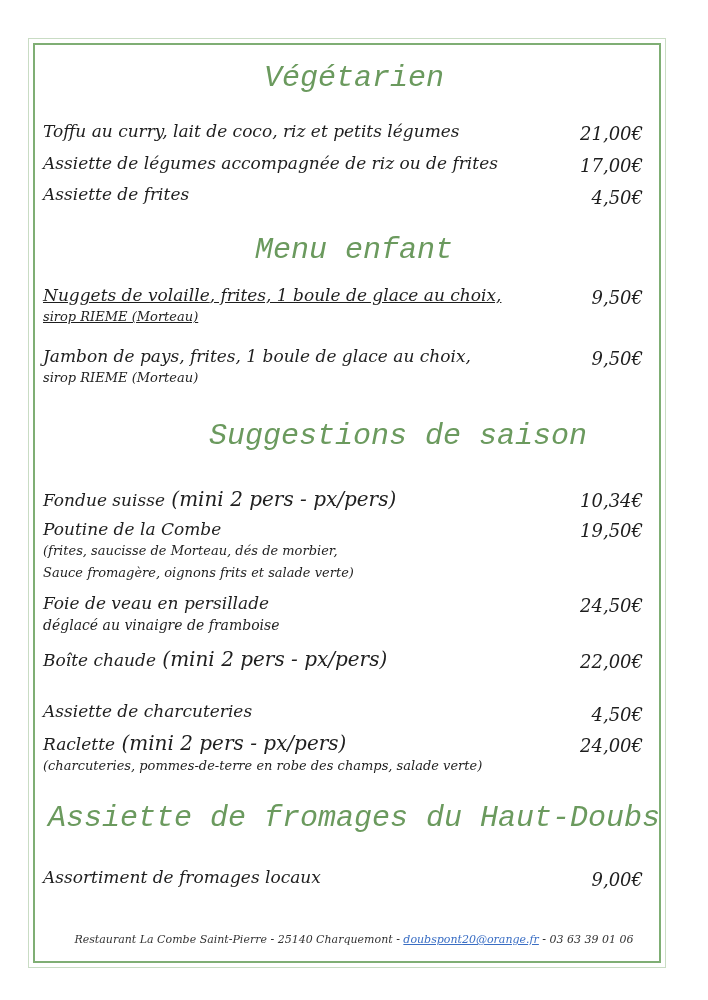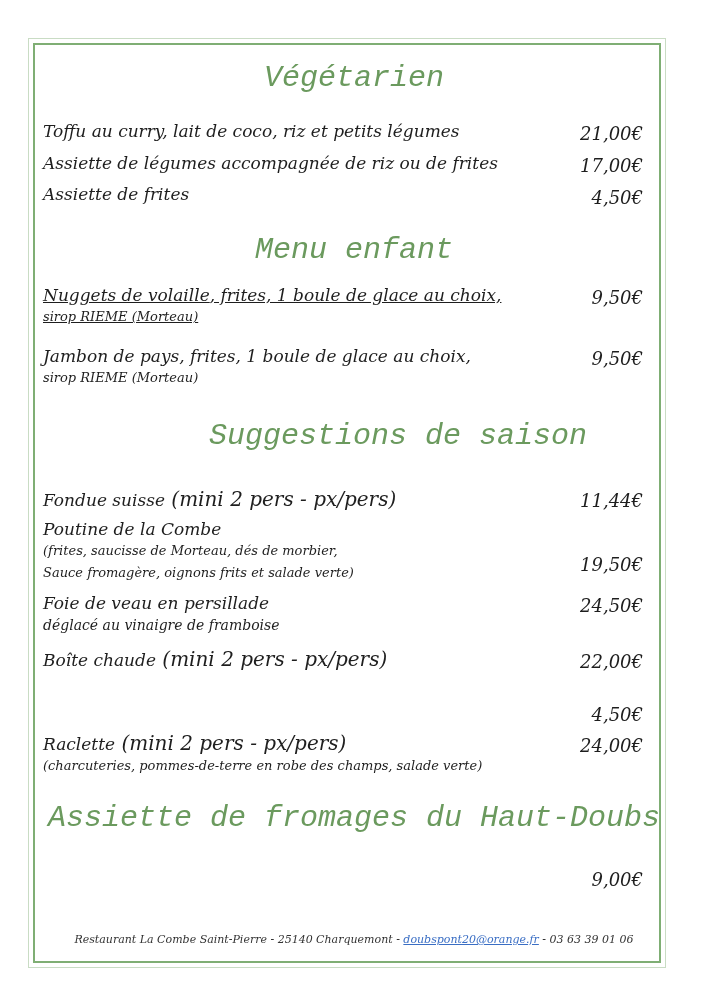--- a/index.html
+++ b/index.html
@@ -49,46 +49,48 @@
 </div>
 <div class="item" style="top:345px;">
   <span>Jambon de pays</span><span>, frites, 1 boule de glace au choix,</span>
   <span class="desc">sirop RIEME (Morteau)</span>
   <span class="price" style="top:3px;">9,50€</span>
 </div>
 
 <div class="heading" style="top:418px;padding-left:44px;">Suggestions de saison</div>
 <div class="item" style="top:488px;">
   <span>Fondue suisse</span><span class="note"> (mini 2 pers - px/pers)</span>
-  <span class="price" style="top:2px;">11,44€</span>
+  <span class="price" style="top:2px;">10,34€</span>
 </div>
 <div class="item" style="top:518px;">
   <span>Poutine de la Combe</span>
   <span class="desc">(frites, saucisse de Morteau, dés de morbier,</span>
   <span class="desc">Sauce fromagère, oignons frits et salade verte)</span>
-  <span class="price" style="top:2px;margin-top:34px;">19,50€</span>
+  <span class="price" style="top:2px;">19,50€</span>
 </div>
 <div class="item" style="top:592px;">
   <span>Foie de veau en persillade</span>
   <span class="desc" style="font-size:14px;">déglacé au vinaigre de framboise</span>
   <span class="price" style="top:3px;">24,50€</span>
 </div>
 <div class="item" style="top:648px;">
   <span>Boîte chaude</span><span class="note"> (mini 2 pers - px/pers)</span>
   <span class="price" style="top:3px;">22,00€</span>
 </div>
 <div class="item" style="top:700px;">
+  <span>Assiette de charcuteries</span>
   <span class="price" style="top:4px;">4,50€</span>
 </div>
 <div class="item" style="top:732px;">
   <span>Raclette</span><span class="note"> (mini 2 pers - px/pers)</span>
   <span class="desc">(charcuteries, pommes-de-terre en robe des champs, salade verte)</span>
   <span class="price" style="top:3px;">24,00€</span>
 </div>
 
 <div class="heading" style="top:800px;">Assiette de fromages du Haut-Doubs</div>
 <div class="item" style="top:866px;">
+  <span>Assortiment de fromages locaux</span>
   <span class="price" style="top:3px;font-style:italic;">9,00€</span>
 </div>
 
 <div class="footer">
   <span>Restaurant La Combe Saint-Pierre - 25140 Charquemont - </span><a>doubspont20@orange.fr</a><span> - 03 63 39 01 06</span>
 </div>
 
 </body></html>

